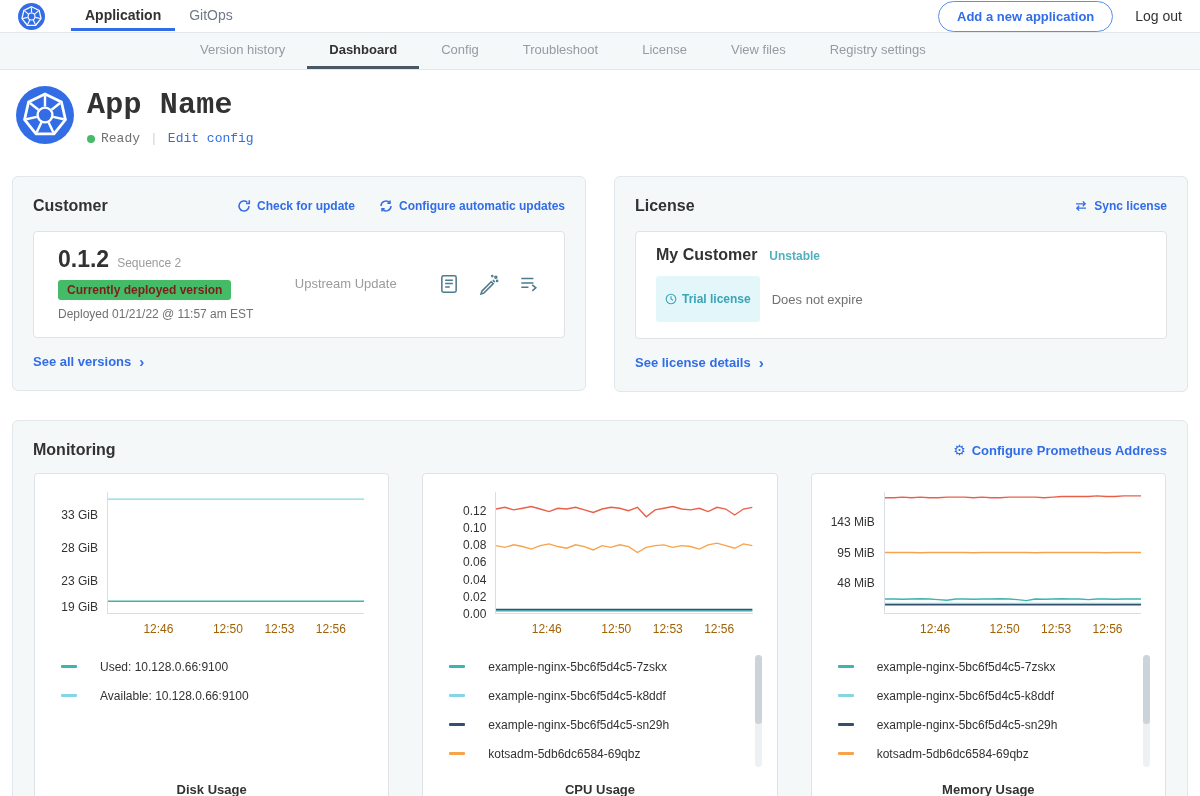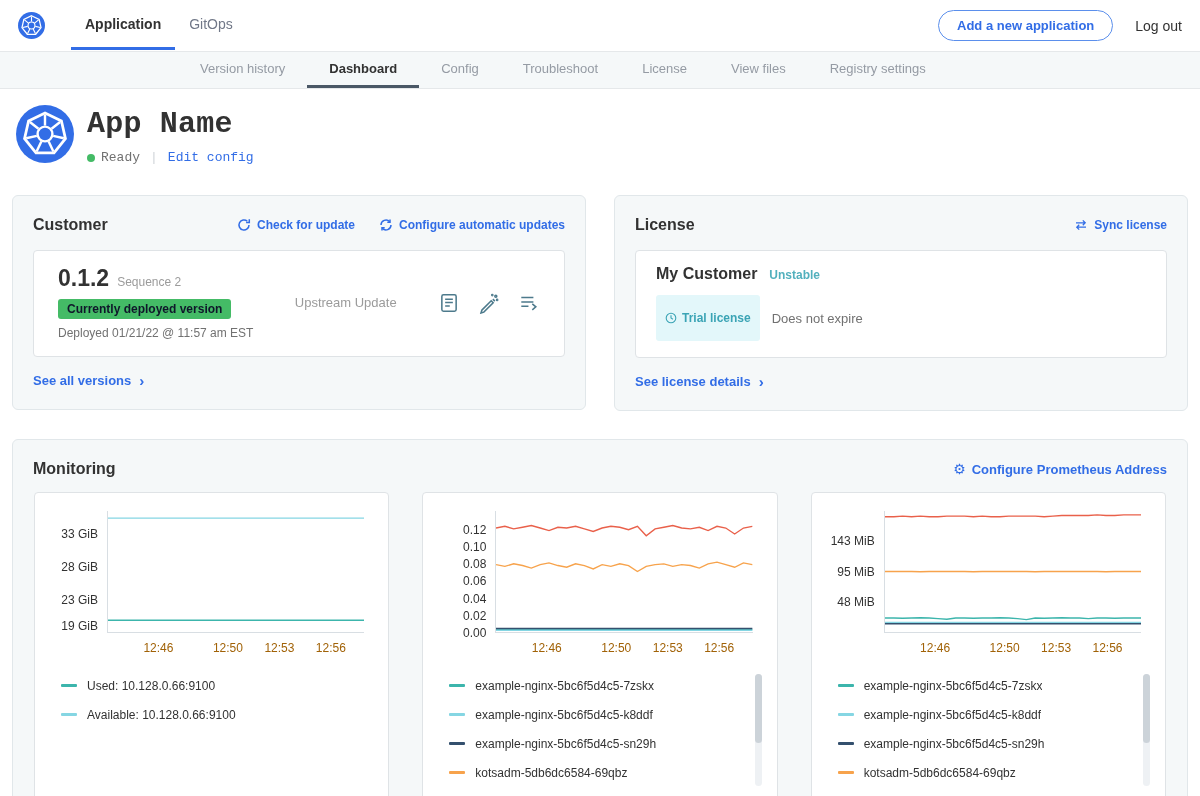--- a/index.html
+++ b/index.html
@@ -7,21 +7,21 @@
   body {
     font-family: "Liberation Sans", "DejaVu Sans", sans-serif;
     background: #ffffff;
     color: #323232;
     min-height: 796px;
   }
   a { text-decoration: none; cursor: pointer; }
 
   
   .navbar {
-    height: 52px;
+    height: 33px;
     display: flex;
     align-items: stretch;
     padding: 1px 18px;
     border-bottom: 1px solid #e5e8ea;
     background: #fff;
   }
   .navbar .logo-wrap { display: flex; align-items: center; margin-right: 26px; }
   .logo-sm { width: 27px; height: 27px; display: inline-block; }
   .nav-tabs { display: flex; align-items: stretch; }
   .nav-tab {
@@ -101,21 +101,21 @@
 
   
   .version-box { display: flex; align-items: center; justify-content: space-between; padding: 14px 24px 16px; }
   .version-line { display: flex; align-items: baseline; }
   .version-number { font-size: 23px; font-weight: bold; color: #323232; }
   .sequence { font-size: 12px; color: #9b9b9b; margin-left: 8px; }
   .deployed-badge {
     display: inline-block;
     margin: 7px 0 7px;
     background: #44bb66;
-    color: #0f172a;
+    color: #7f1d1d;
     font-size: 12px;
     font-weight: 600;
     padding: 3px 9px;
     border-radius: 3px;
   }
   .deployed-at { font-size: 12px; color: #717171; }
   .upstream { font-size: 13px; color: #9b9b9b; }
   .version-icons { display: flex; align-items: center; gap: 18px; }
   .vicon { width: 22px; height: 22px; display: inline-flex; cursor: pointer; }
   .vicon svg { width: 100%; height: 100%; }
@@ -164,21 +164,21 @@
   .plot-wrap svg { width: 100%; height: 100%; display: block; }
   .x-labels { margin: 4px 12px 0 60px; height: 22px; position: relative; }
   .x-tick {
     position: absolute; top: 4px; transform: translateX(-50%);
     font-size: 12px; color: #a16207;
   }
   .legend-wrap { position: relative; margin-top: 12px; }
   .legend { margin: 0 24px 0 14px; }
   .legend-item { display: flex; align-items: center; height: 29px; font-size: 12px; color: #323232; }
   .swatch { width: 16px; height: 3px; border-radius: 1px; margin-right: 10px; flex: none; }
-  .legend-label { white-space: nowrap; overflow: hidden; text-overflow: ellipsis; }
+  .legend-label { white-space: nowrap; overflow: hidden; text-overflow: ellipsis; margin-left: 13px; }
   .legend-scrollbar {
     position: absolute; right: 3px; top: 3px;
     width: 7px; height: 112px; border-radius: 4px;
     background: #eef1f4; cursor: pointer;
   }
   .legend-scrollbar .thumb { width: 100%; height: 62%; border-radius: 4px; background: #ccd3d9; }
   .chart-title { margin-top: auto; text-align: center; font-size: 13px; font-weight: bold; padding: 10px 0 8px; }
 </style>
 </head>
 <body>

